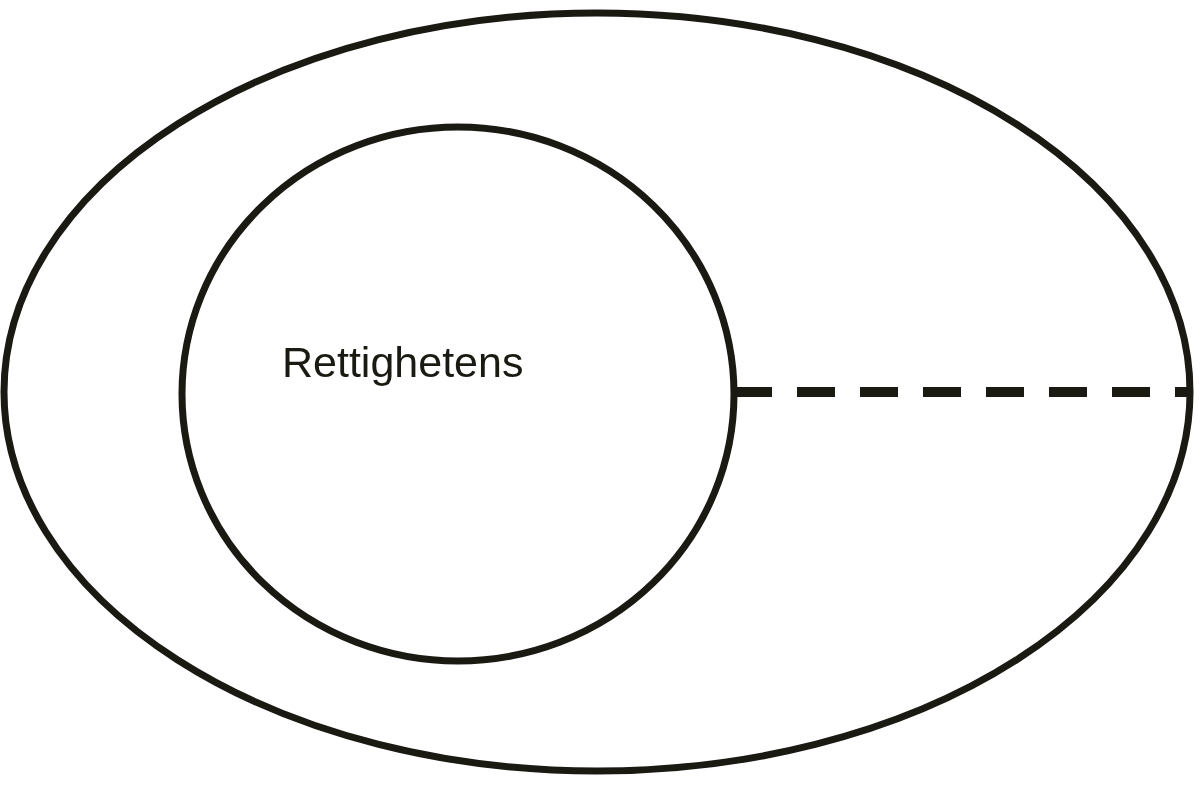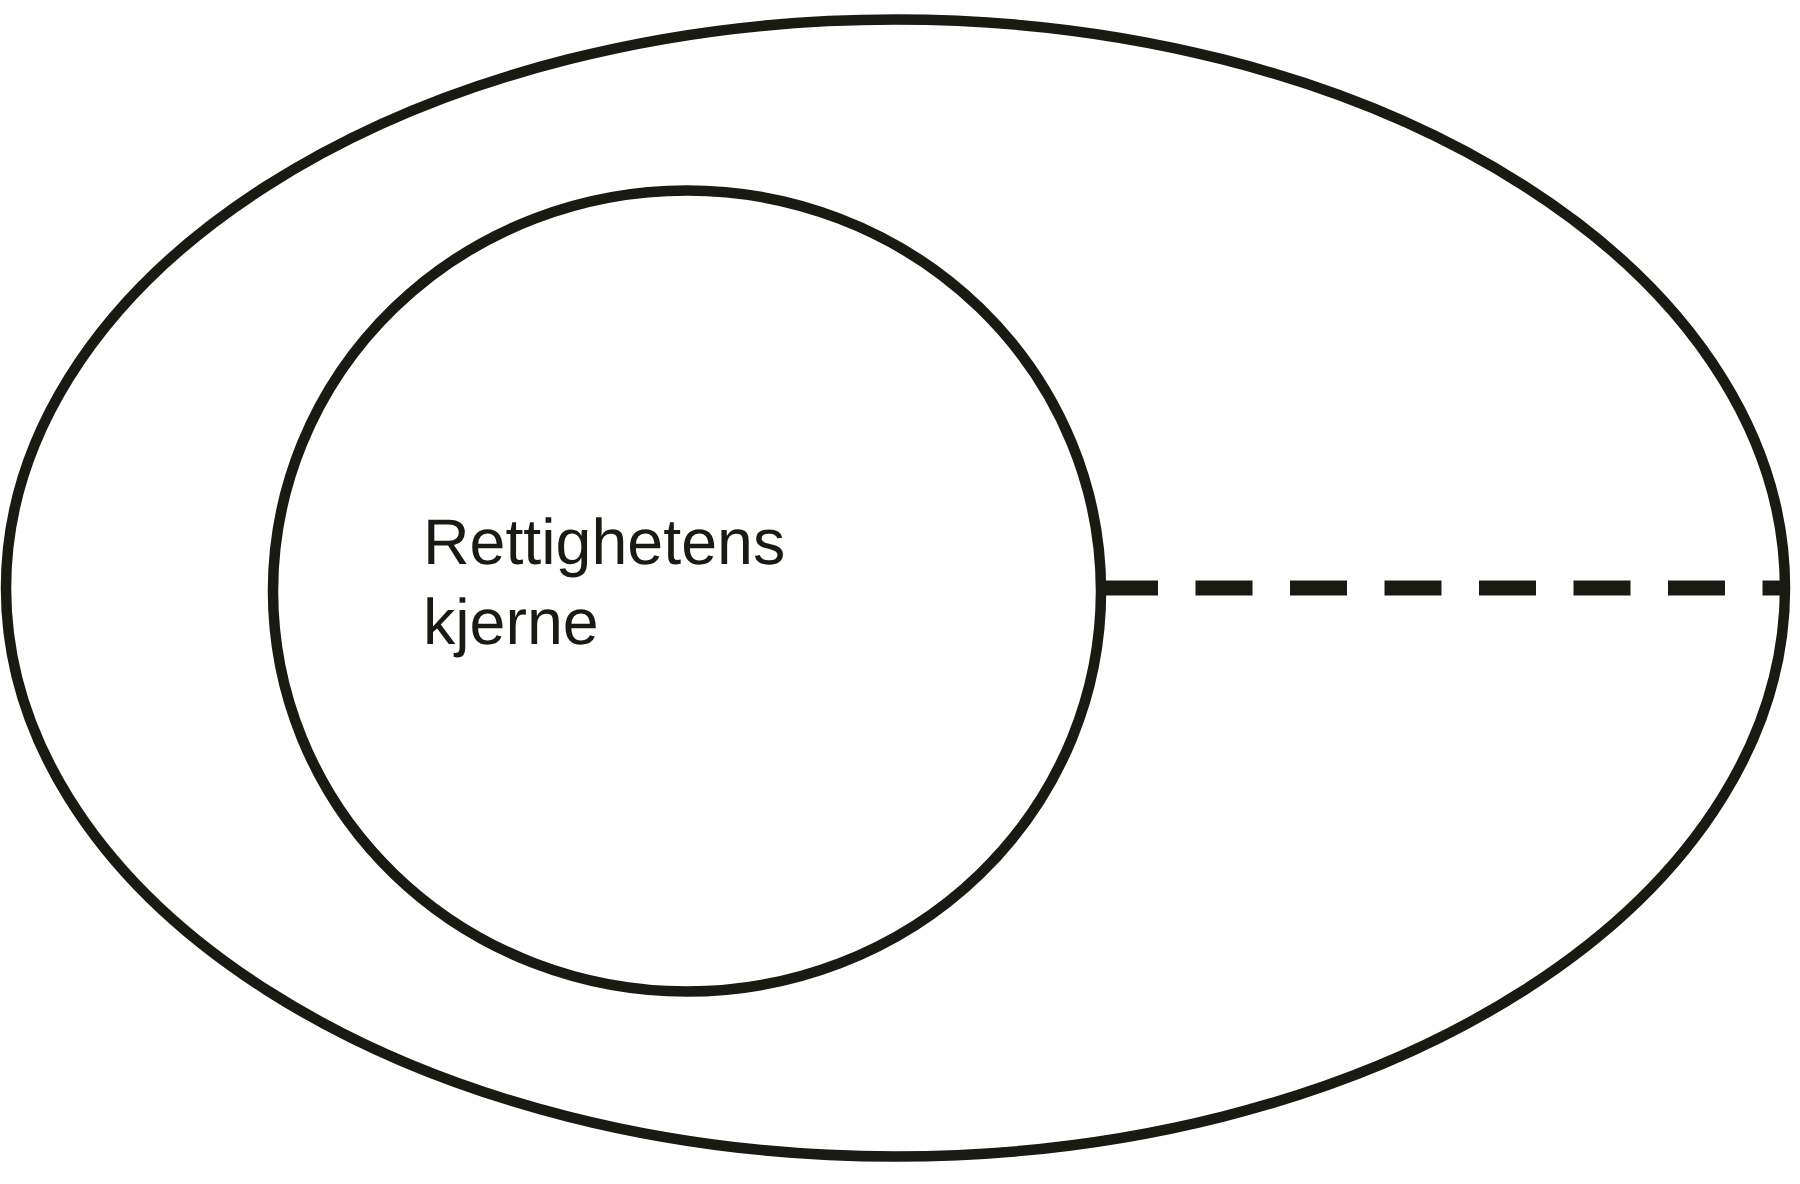--- a/index.html
+++ b/index.html
@@ -55,17 +55,16 @@
 
     <ellipse cx="597" cy="392" rx="593" ry="379" fill="none" stroke-width="7" stroke="#1a1a13"></ellipse>
 
     <ellipse cx="458" cy="394" rx="276" ry="267" fill="none" stroke-width="7" stroke="#1a1a13"></ellipse>
 
     <line x1="734" y1="392" x2="1190" y2="392" stroke-width="10" stroke-dasharray="38 25" stroke="#1a1a13"></line>
   </svg>
 
   <div class="label label-inner">
     <div>Rettighetens</div>
-    <div>kjerne</div>
   </div>
 
 
 </div>
 
 </body></html>

